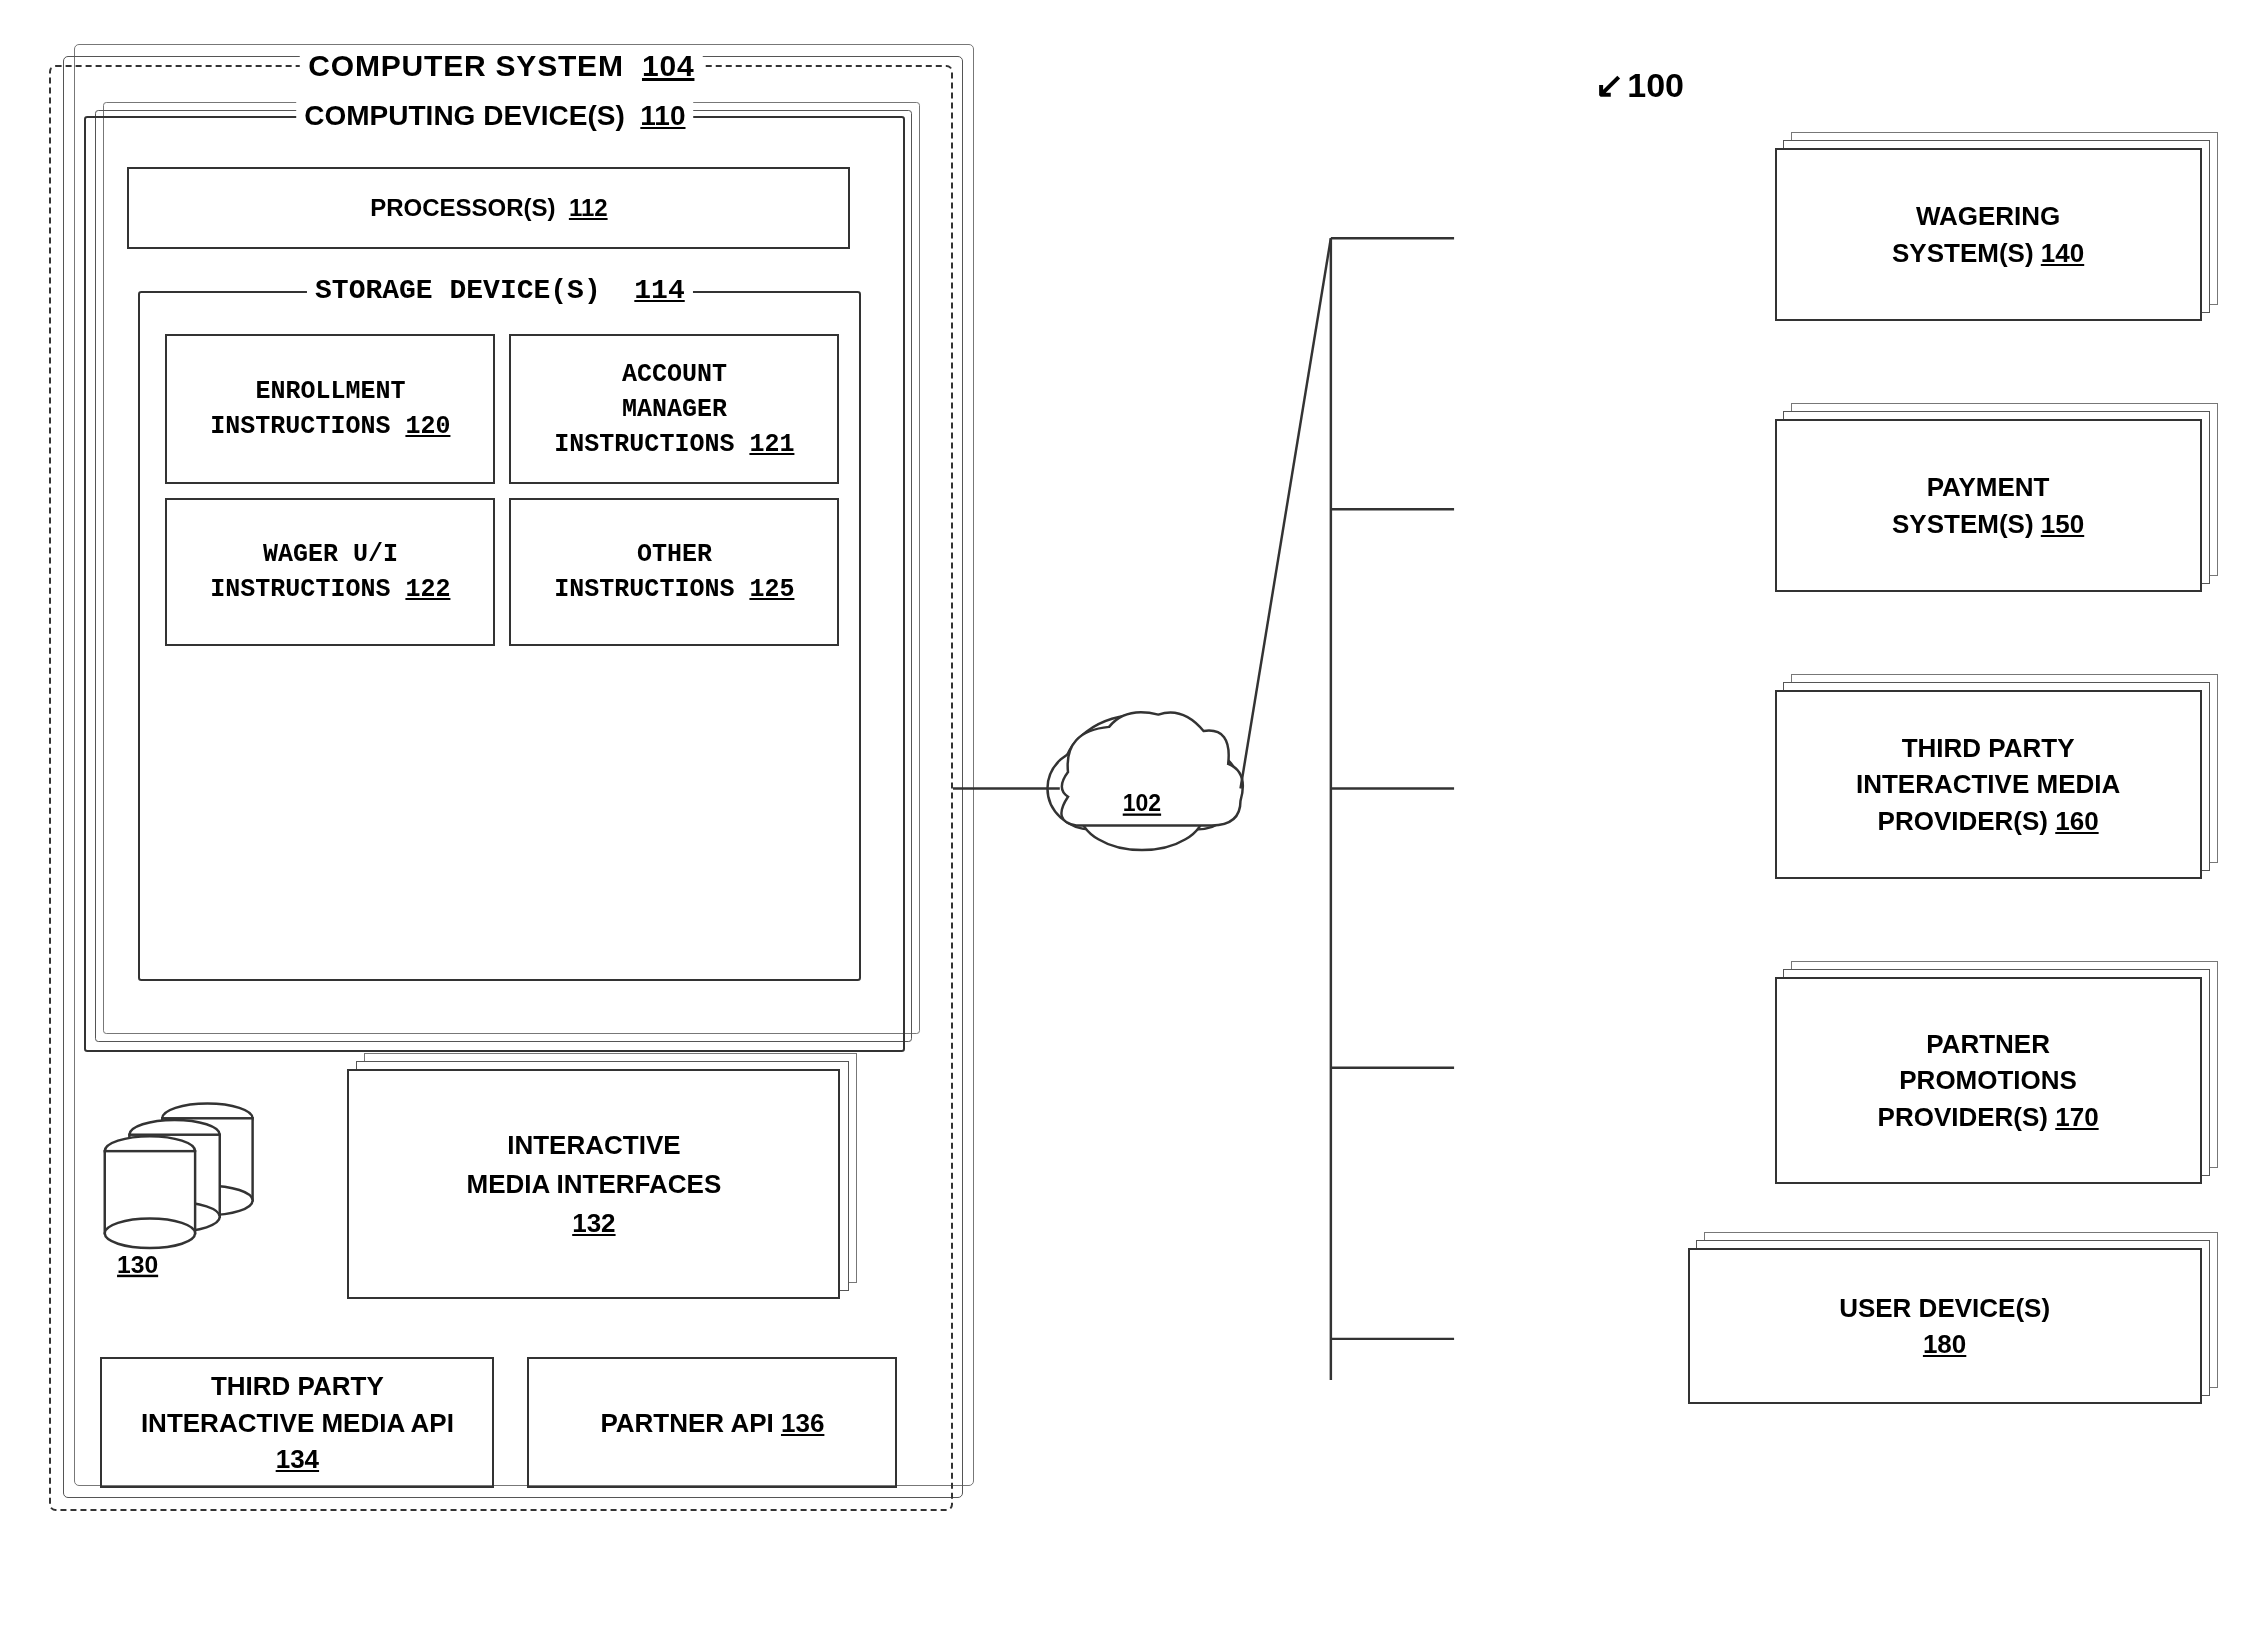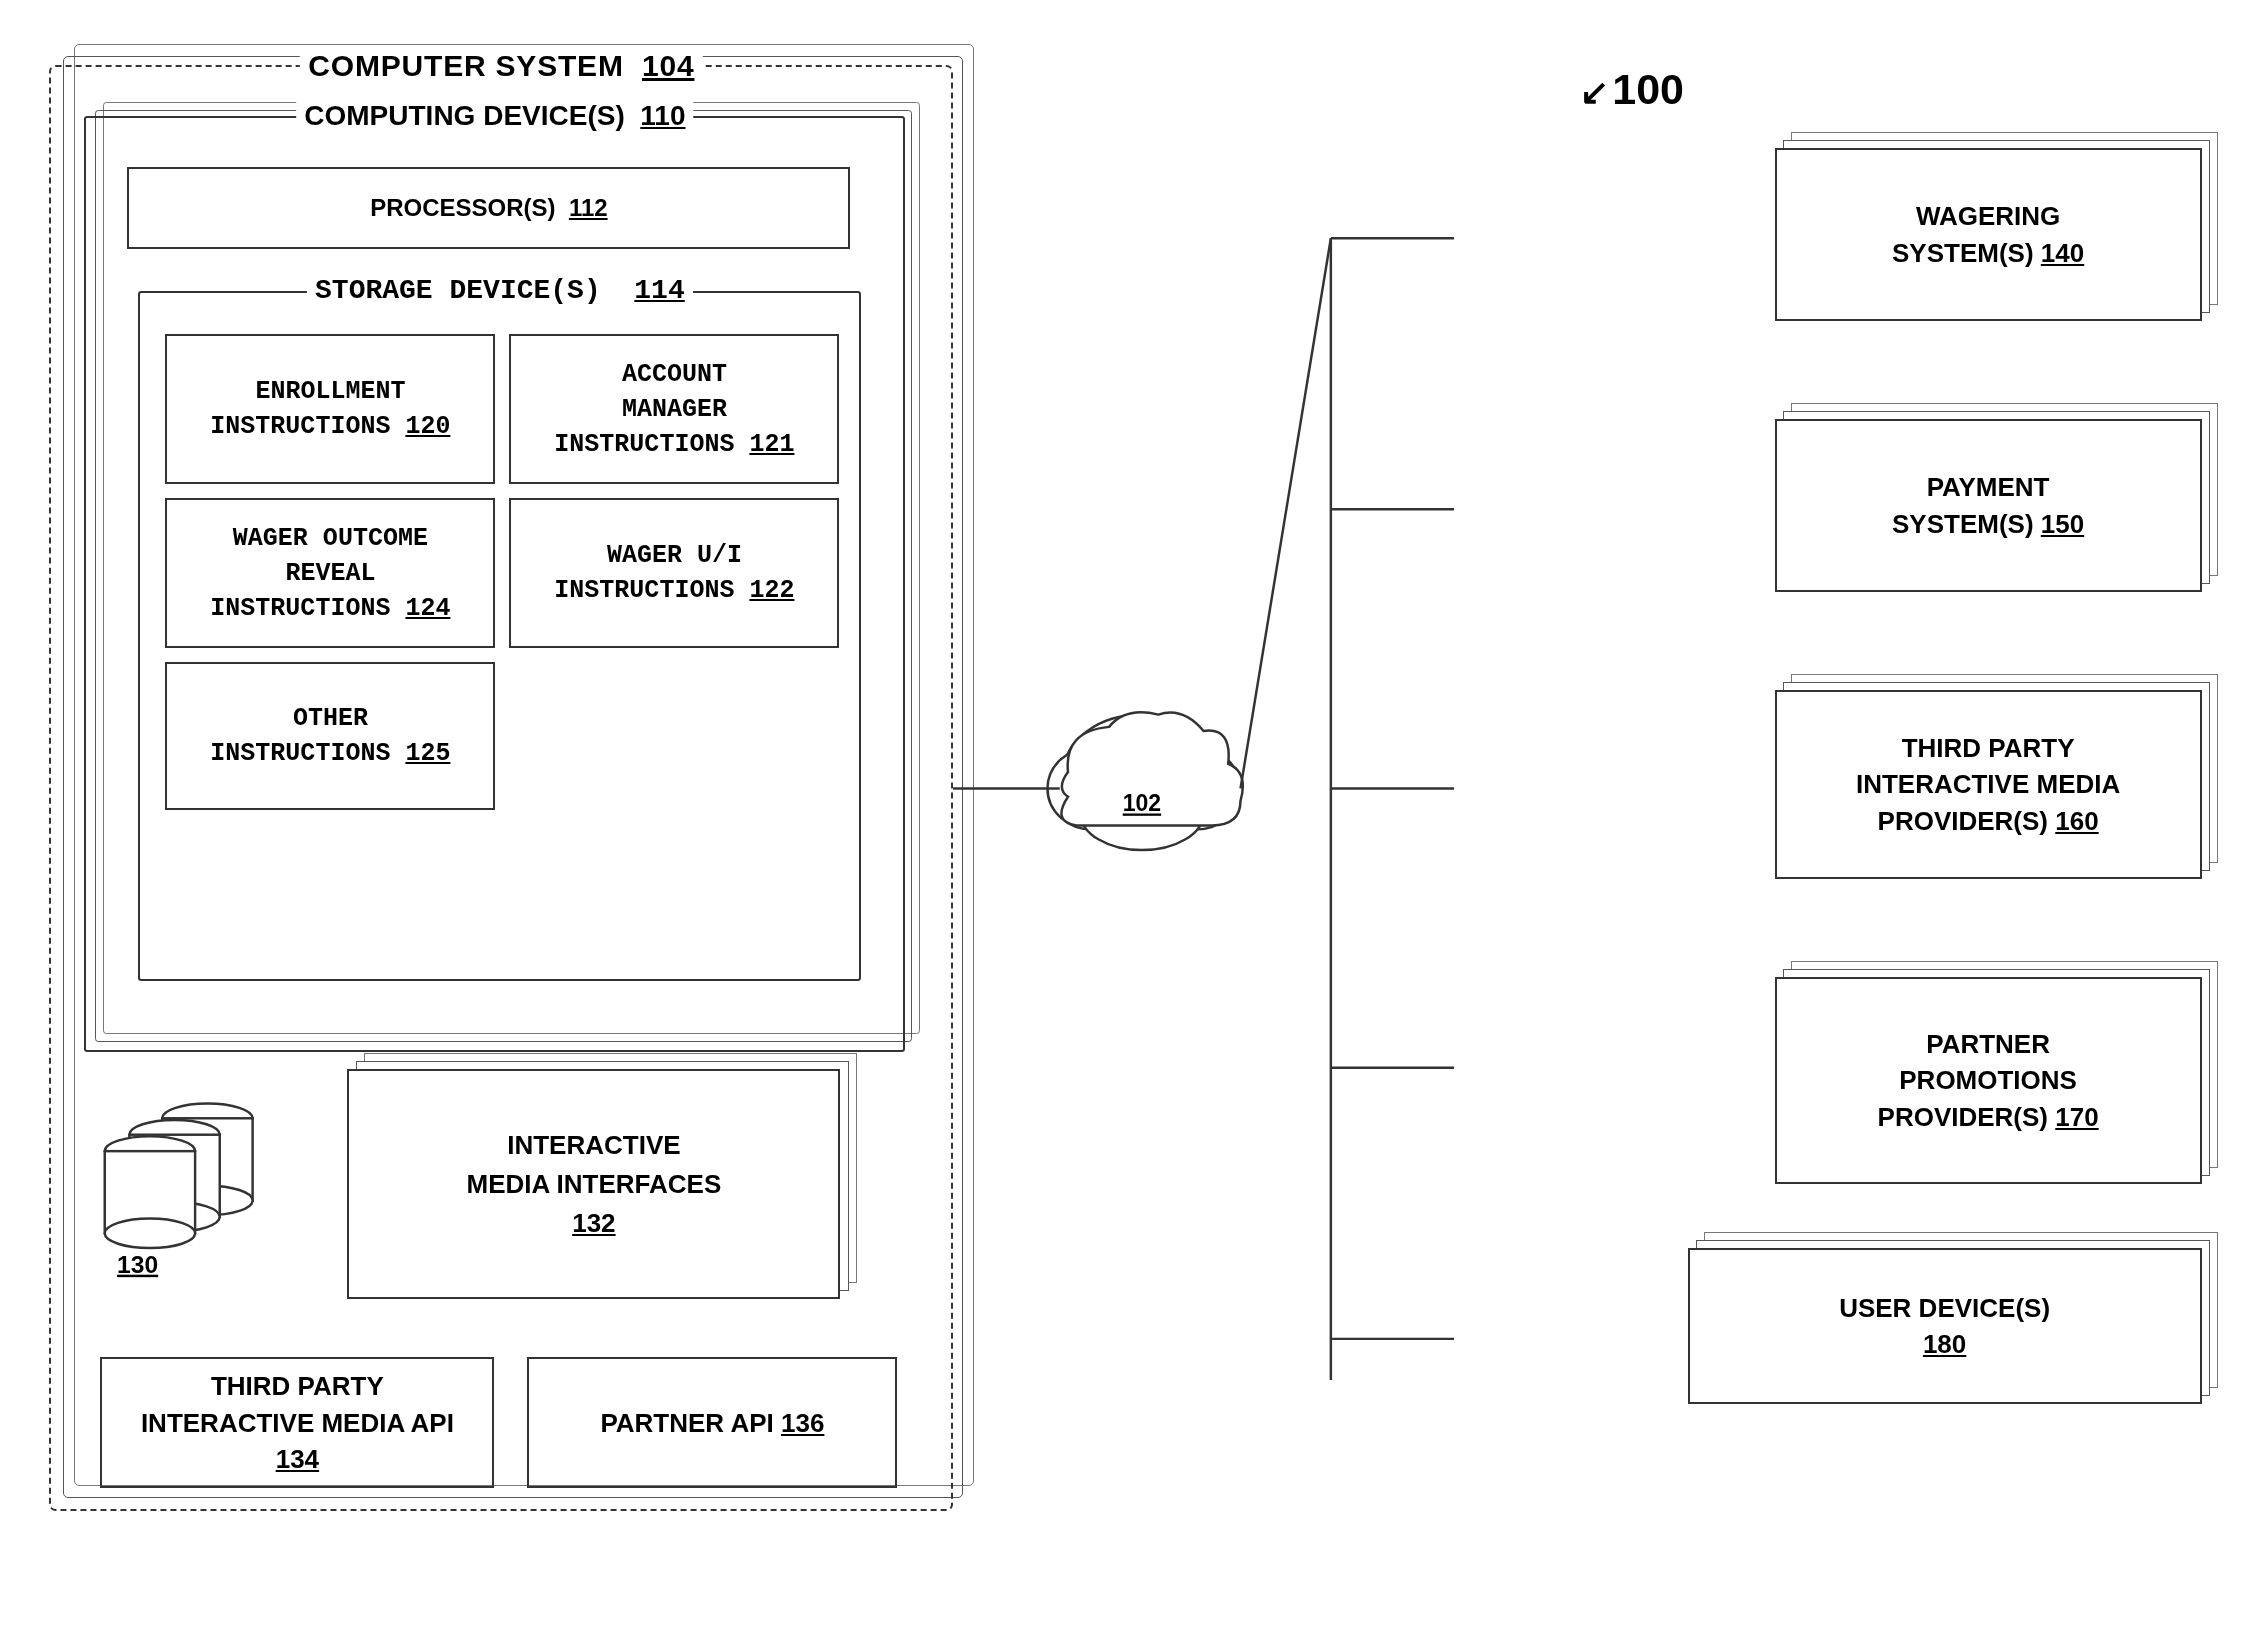--- a/index.html
+++ b/index.html
@@ -245,21 +245,21 @@
       font-weight: bold;
       line-height: 1.4;
     }
   </style>
 </head>
 <body>
 
 <div class="diagram-container">
 
   <div style="position:absolute; top:16.4px; right:534px; font-size:35px; font-weight:bold;">
-    <span style="font-size:35px;">↙</span><span style="font-size:43px; font-weight:bold; margin-left:3.3px;">100</span>
+    <span style="font-size:35px;">↙</span><span style="font-size:34px; font-weight:bold; margin-left:3.3px;">100</span>
   </div>
 
   <div class="computer-system">
 
     <div class="stack-line-1"></div>
     <div class="stack-line-2"></div>
 
     <div class="computer-system-label">
       <span>COMPUTER SYSTEM</span>
       &nbsp;<span class="cs-label-number">104</span>
@@ -291,25 +291,20 @@
 
           <div class="instruction-box">
             <div class="instruction-box-label">
               ENROLLMENT<br>INSTRUCTIONS <span class="underline">120</span>
             </div>
           </div>
 
           <div class="instruction-box">
             <div class="instruction-box-label">
               ACCOUNT<br>MANAGER<br>INSTRUCTIONS <span class="underline">121</span>
-            </div>
-          </div>
-          <div class="instruction-box">
-            <div class="instruction-box-label">
-              WAGER OUTCOME<br>REVEAL<br>INSTRUCTIONS <span class="underline">124</span>
             </div>
           </div>
 
           <div class="instruction-box">
             <div class="instruction-box-label">
               WAGER U/I<br>INSTRUCTIONS <span class="underline">122</span>
             </div>
           </div>
           <div class="instruction-box">
             <div class="instruction-box-label">

